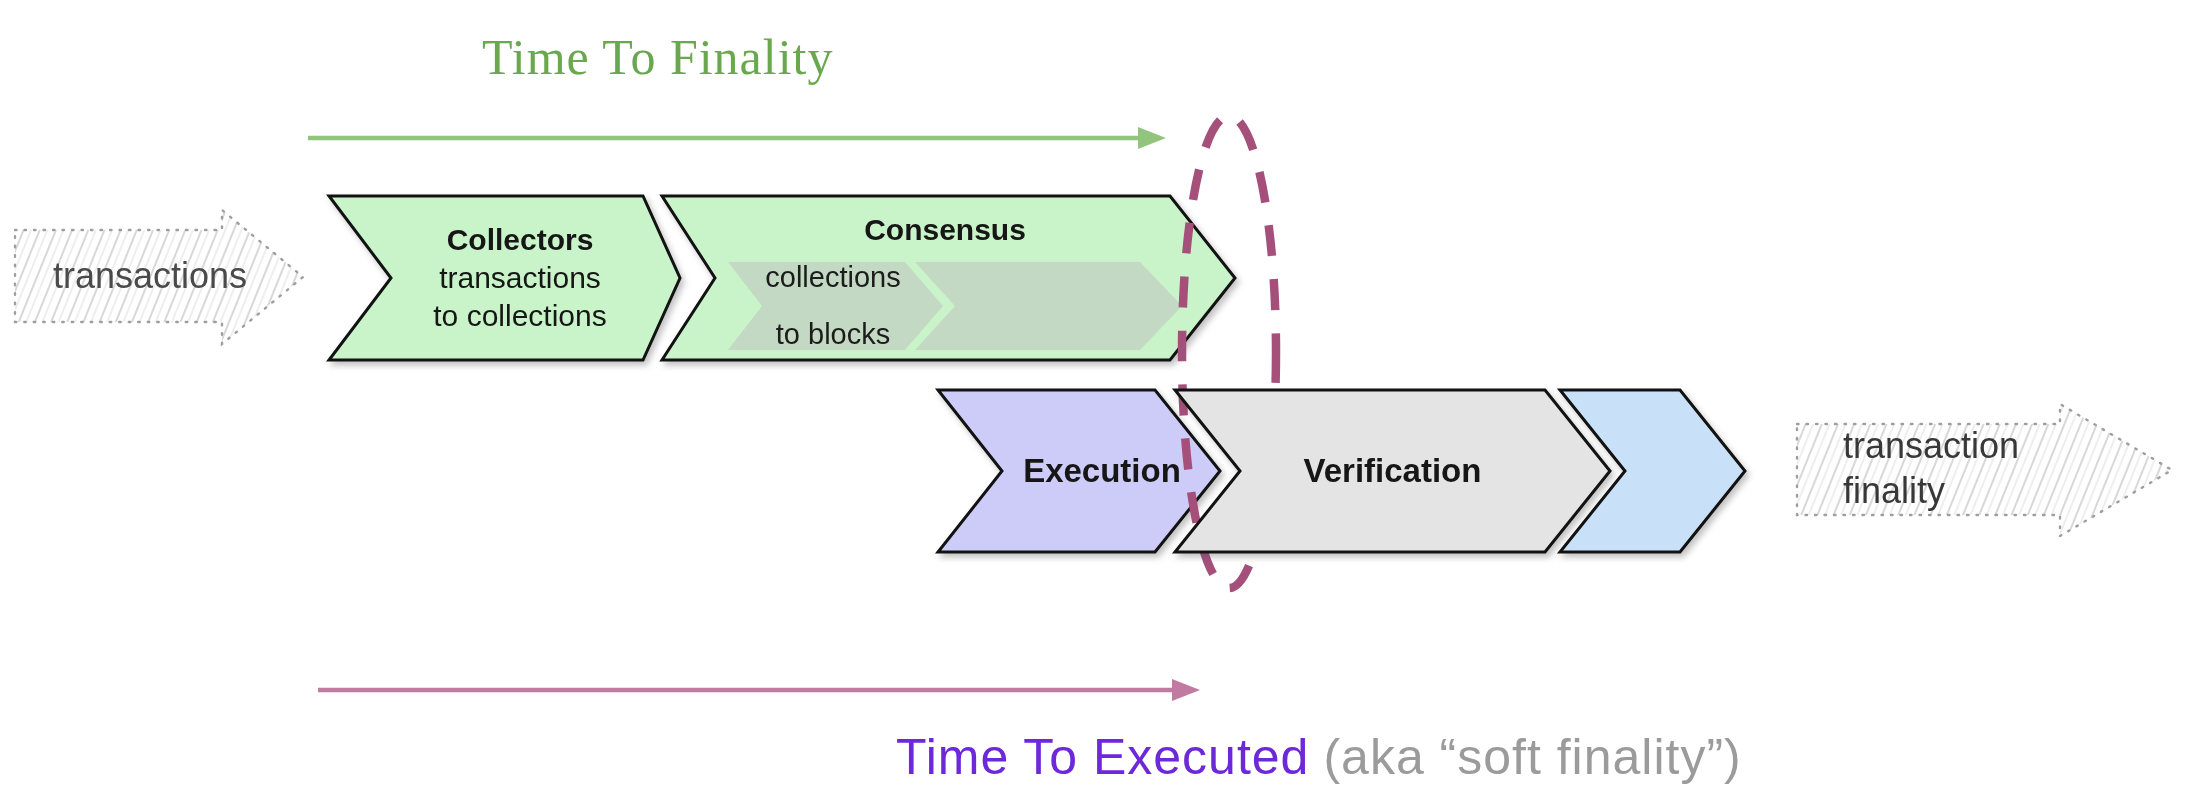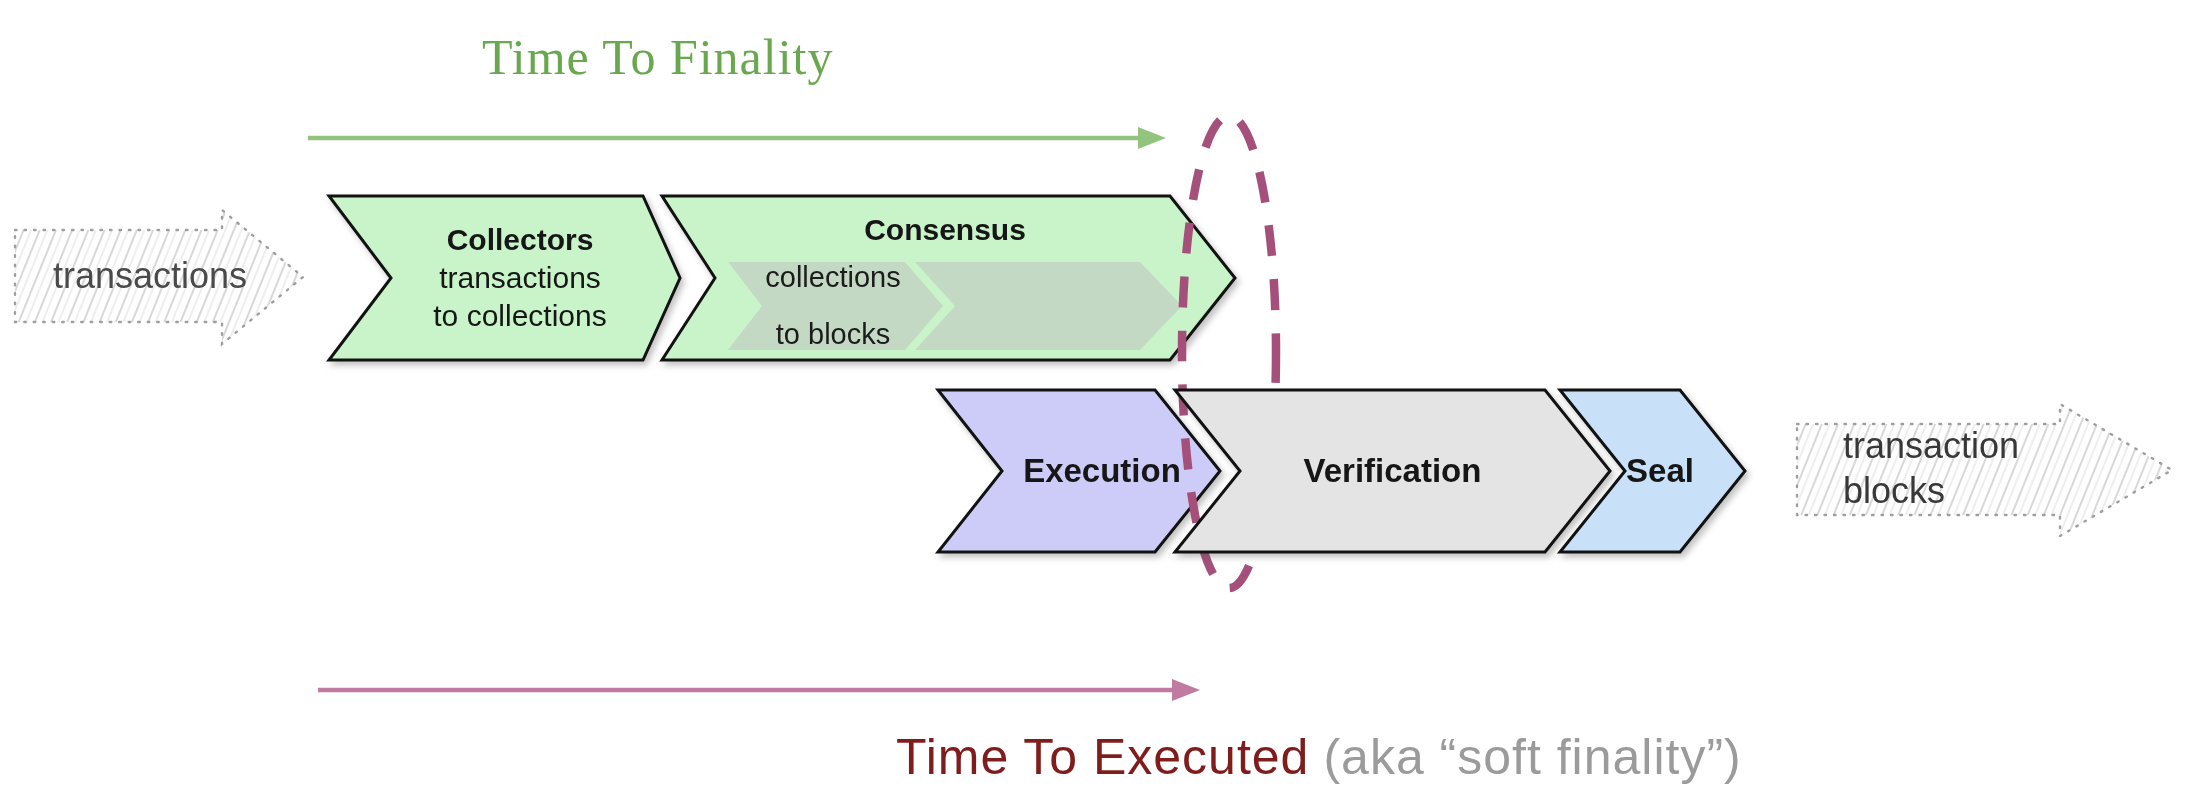--- a/index.html
+++ b/index.html
@@ -57,21 +57,21 @@
     <ellipse cx="1229" cy="352" rx="47" ry="236" fill="none" stroke-width="8.5" stroke-dasharray="31 23" stroke="#a5507a"></ellipse>
 
     <polygon class="chev" points="1175,390 1545,390 1610,471 1545,552 1175,552 1240,471" fill="#e4e4e4"></polygon>
     <polygon class="chev" points="1560,390 1680,390 1745,471 1680,552 1560,552 1625,471" fill="#c8e1f8"></polygon>
   </svg>
 
   <div class="headline" style="left:482px;top:28px;font-family:Liberation Serif, serif;">
     <span style="color: rgb(106, 168, 79);">Time To Finality</span>
   </div>
   <div class="headline" style="left:896px;top:728px;">
-    <span style="color: #7f1d1d;">Time To Executed</span><span class="suffix" style="color: rgb(155, 155, 155);">(aka “soft finality”)</span>
+    <span style="color: #6d28d9;">Time To Executed</span><span class="suffix" style="color: rgb(155, 155, 155);">(aka “soft finality”)</span>
   </div>
 
   <div class="lbl io-text" style="left:15px;top:230px;width:270px;height:92px;">
     <span>transactions</span>
   </div>
 
   <div class="lbl stage-text" style="left:380px;top:198px;width:280px;height:160px;">
     <span class="bold">Collectors</span>
     <span>transactions</span>
     <span>to collections</span>
@@ -88,22 +88,19 @@
 
 
   <div class="lbl stage-title-lg" style="left:1002px;top:390px;width:200px;height:162px;">
     <span>Execution</span>
   </div>
 
   <div class="lbl stage-title-lg" style="left:1240px;top:390px;width:305px;height:162px;">
     <span>Verification</span>
   </div>
 
-  <div class="lbl stage-title-lg" style="left:1585px;top:390px;width:150px;height:162px;">
-    <span>Seal</span>
-  </div>
 
   <div class="lbl io-text" style="left:1843px;top:420px;width:260px;height:96px;align-items:flex-start;line-height:1.25;color:#383838;">
     <span>transaction</span>
-    <span>blocks</span>
+    <span>finality</span>
   </div>
 
 </div>
 
 </body></html>

